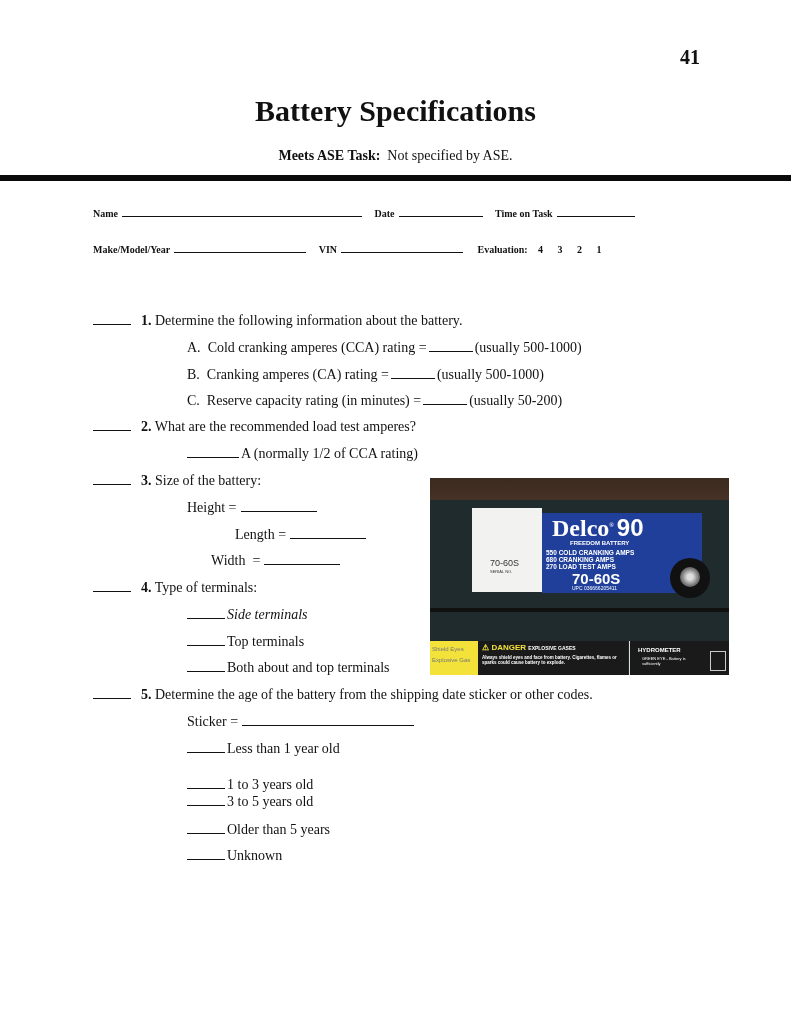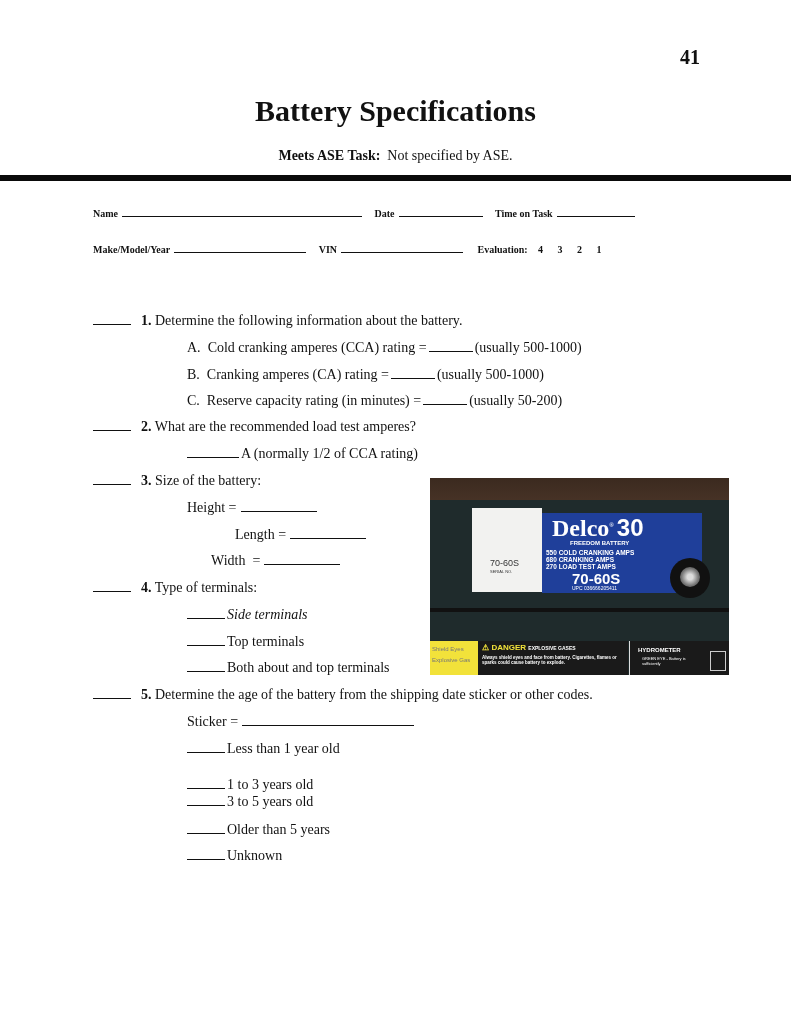--- a/index.html
+++ b/index.html
@@ -126,21 +126,21 @@
   <div style="position:absolute;left:0;top:22px;width:299px;height:175px;background:#1f2b2c;"></div>
   <div style="position:absolute;left:0;top:130px;width:299px;height:4px;background:#111;"></div>
 
   <div style="position:absolute;left:42px;top:30px;width:70px;height:84px;background:#f2f2f0;font-family:'Liberation Sans',sans-serif;color:#333;">
     <div style="position:absolute;left:18px;top:50px;font-size:9px;">70-60S</div>
     <div style="position:absolute;left:18px;top:61px;font-size:4px;">SERIAL NO.</div>
   </div>
 
   <div style="position:absolute;left:112px;top:35px;width:160px;height:80px;background:#1f3f9a;color:#fff;font-family:'Liberation Sans',sans-serif;">
     <div style="position:absolute;left:10px;top:1px;font-family:'Liberation Serif',serif;font-weight:bold;font-size:24px;">
-      <span>Delco</span><sup style="font-size:6px">®</sup><span style="font-family:'Liberation Sans',sans-serif;margin-left:3px">30</span>
+      <span>Delco</span><sup style="font-size:6px">®</sup><span style="font-family:'Liberation Sans',sans-serif;margin-left:3px">90</span>
     </div>
     <div style="position:absolute;left:28px;top:27px;font-size:6px;font-weight:bold;">FREEDOM BATTERY</div>
     <div style="position:absolute;left:4px;top:36px;font-size:6.5px;line-height:7px;font-weight:bold;">
       <div>550 COLD CRANKING AMPS</div>
       <div>680 CRANKING AMPS</div>
       <div>270 LOAD TEST AMPS</div>
     </div>
     <div style="position:absolute;left:30px;top:57px;font-size:15px;font-weight:bold;">70-60S</div>
     <div style="position:absolute;left:30px;top:72px;font-size:5px;">UPC 036666205411</div>
   </div>

